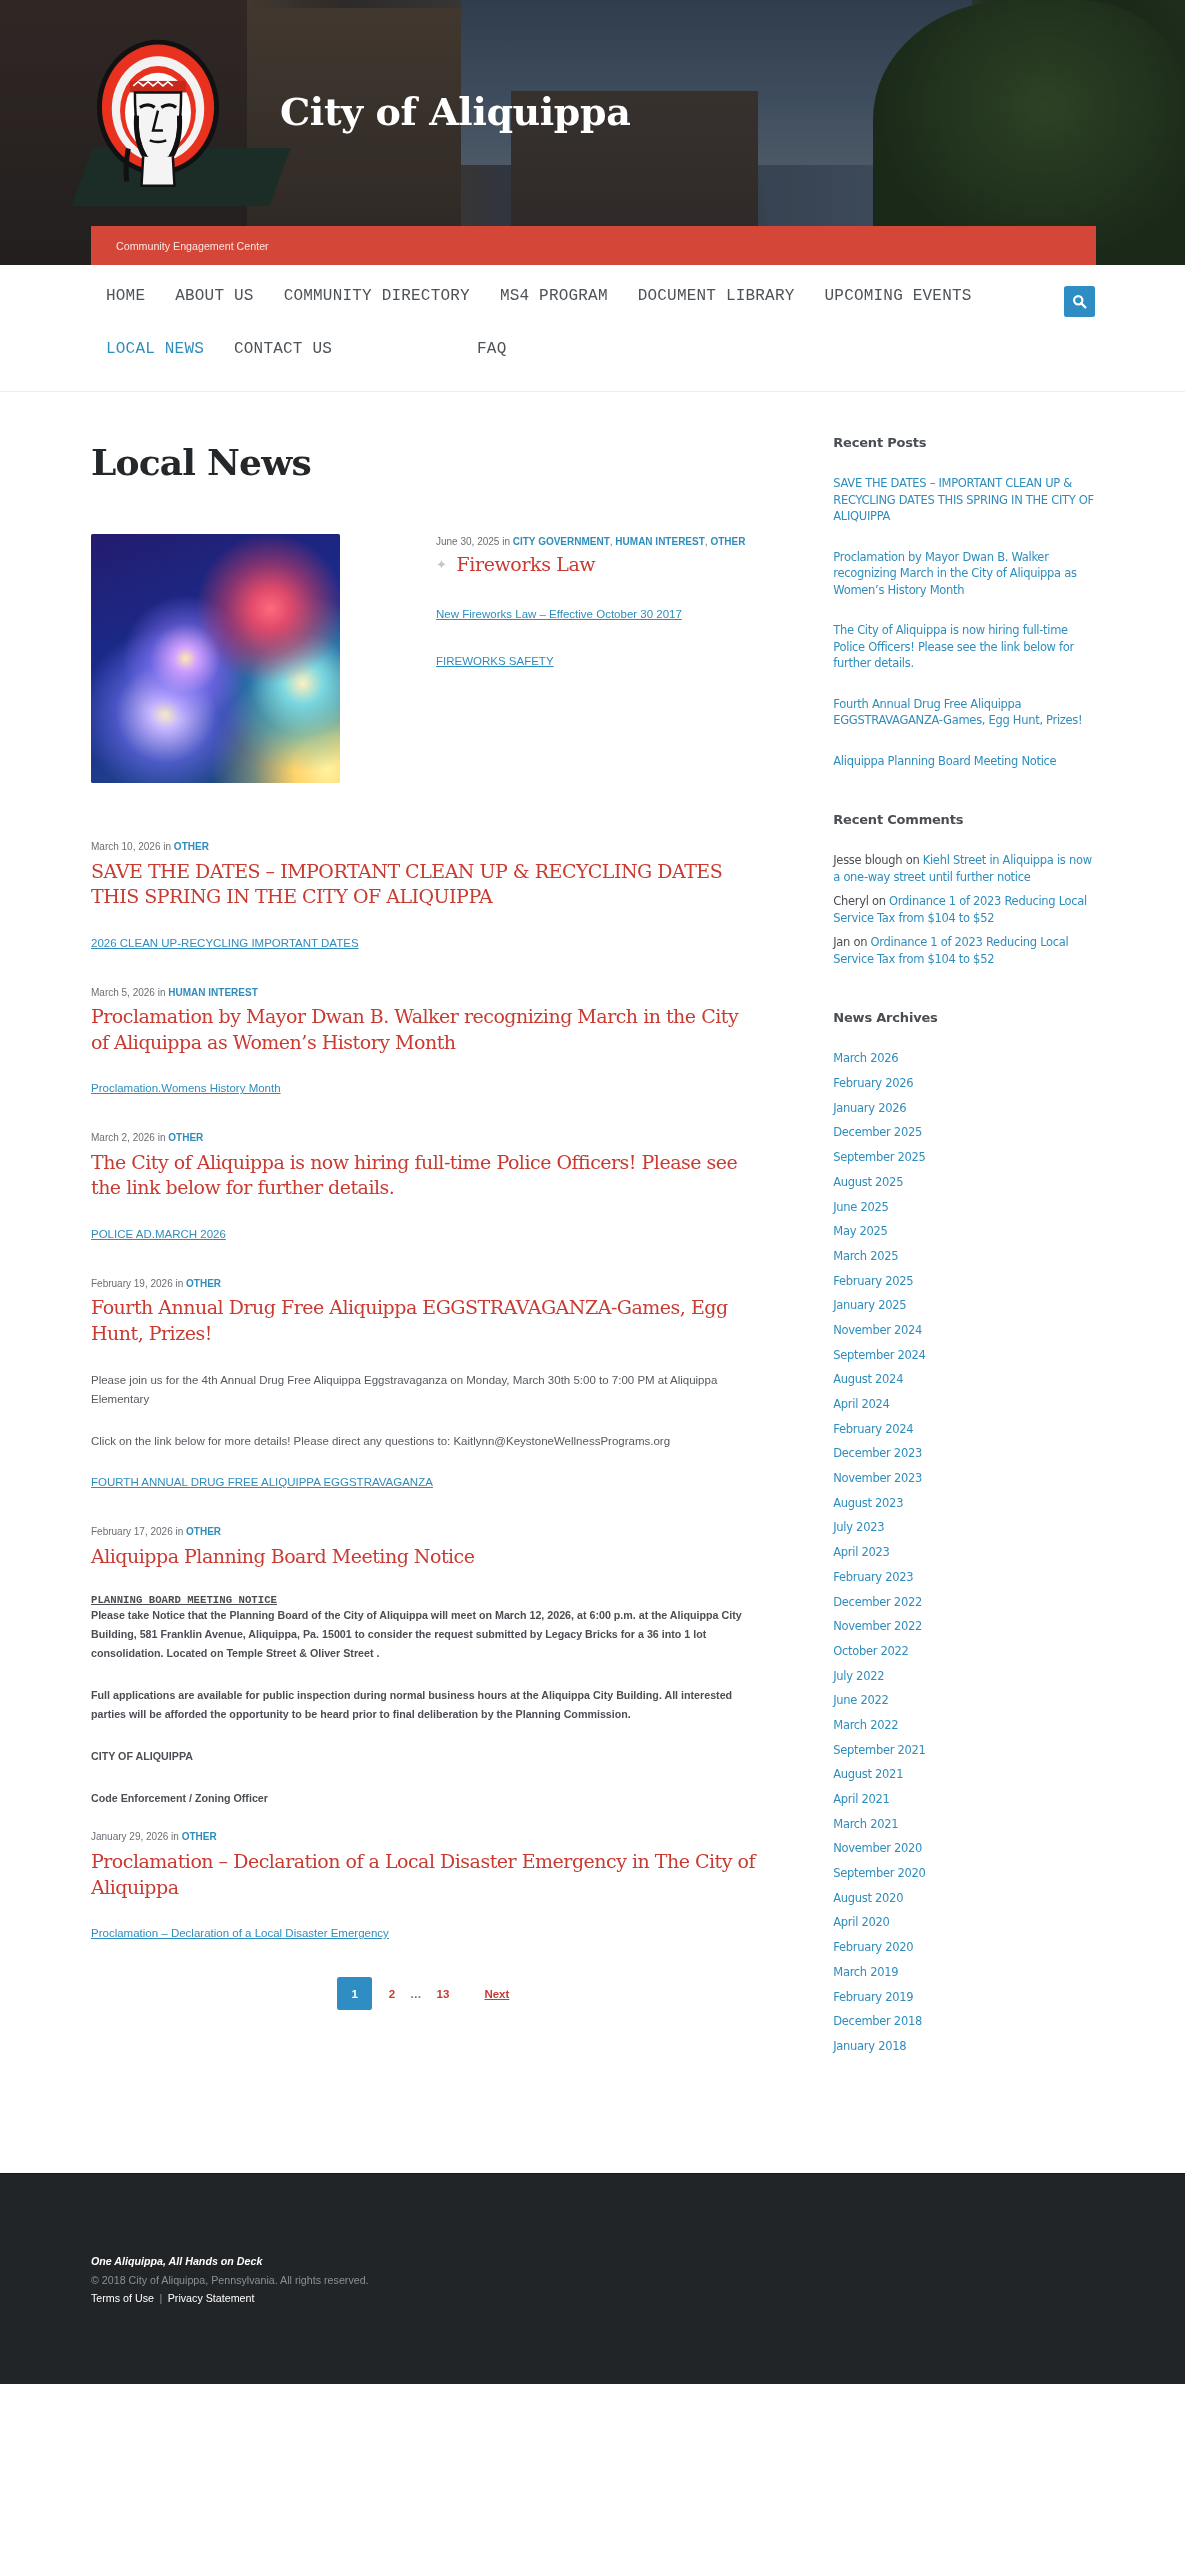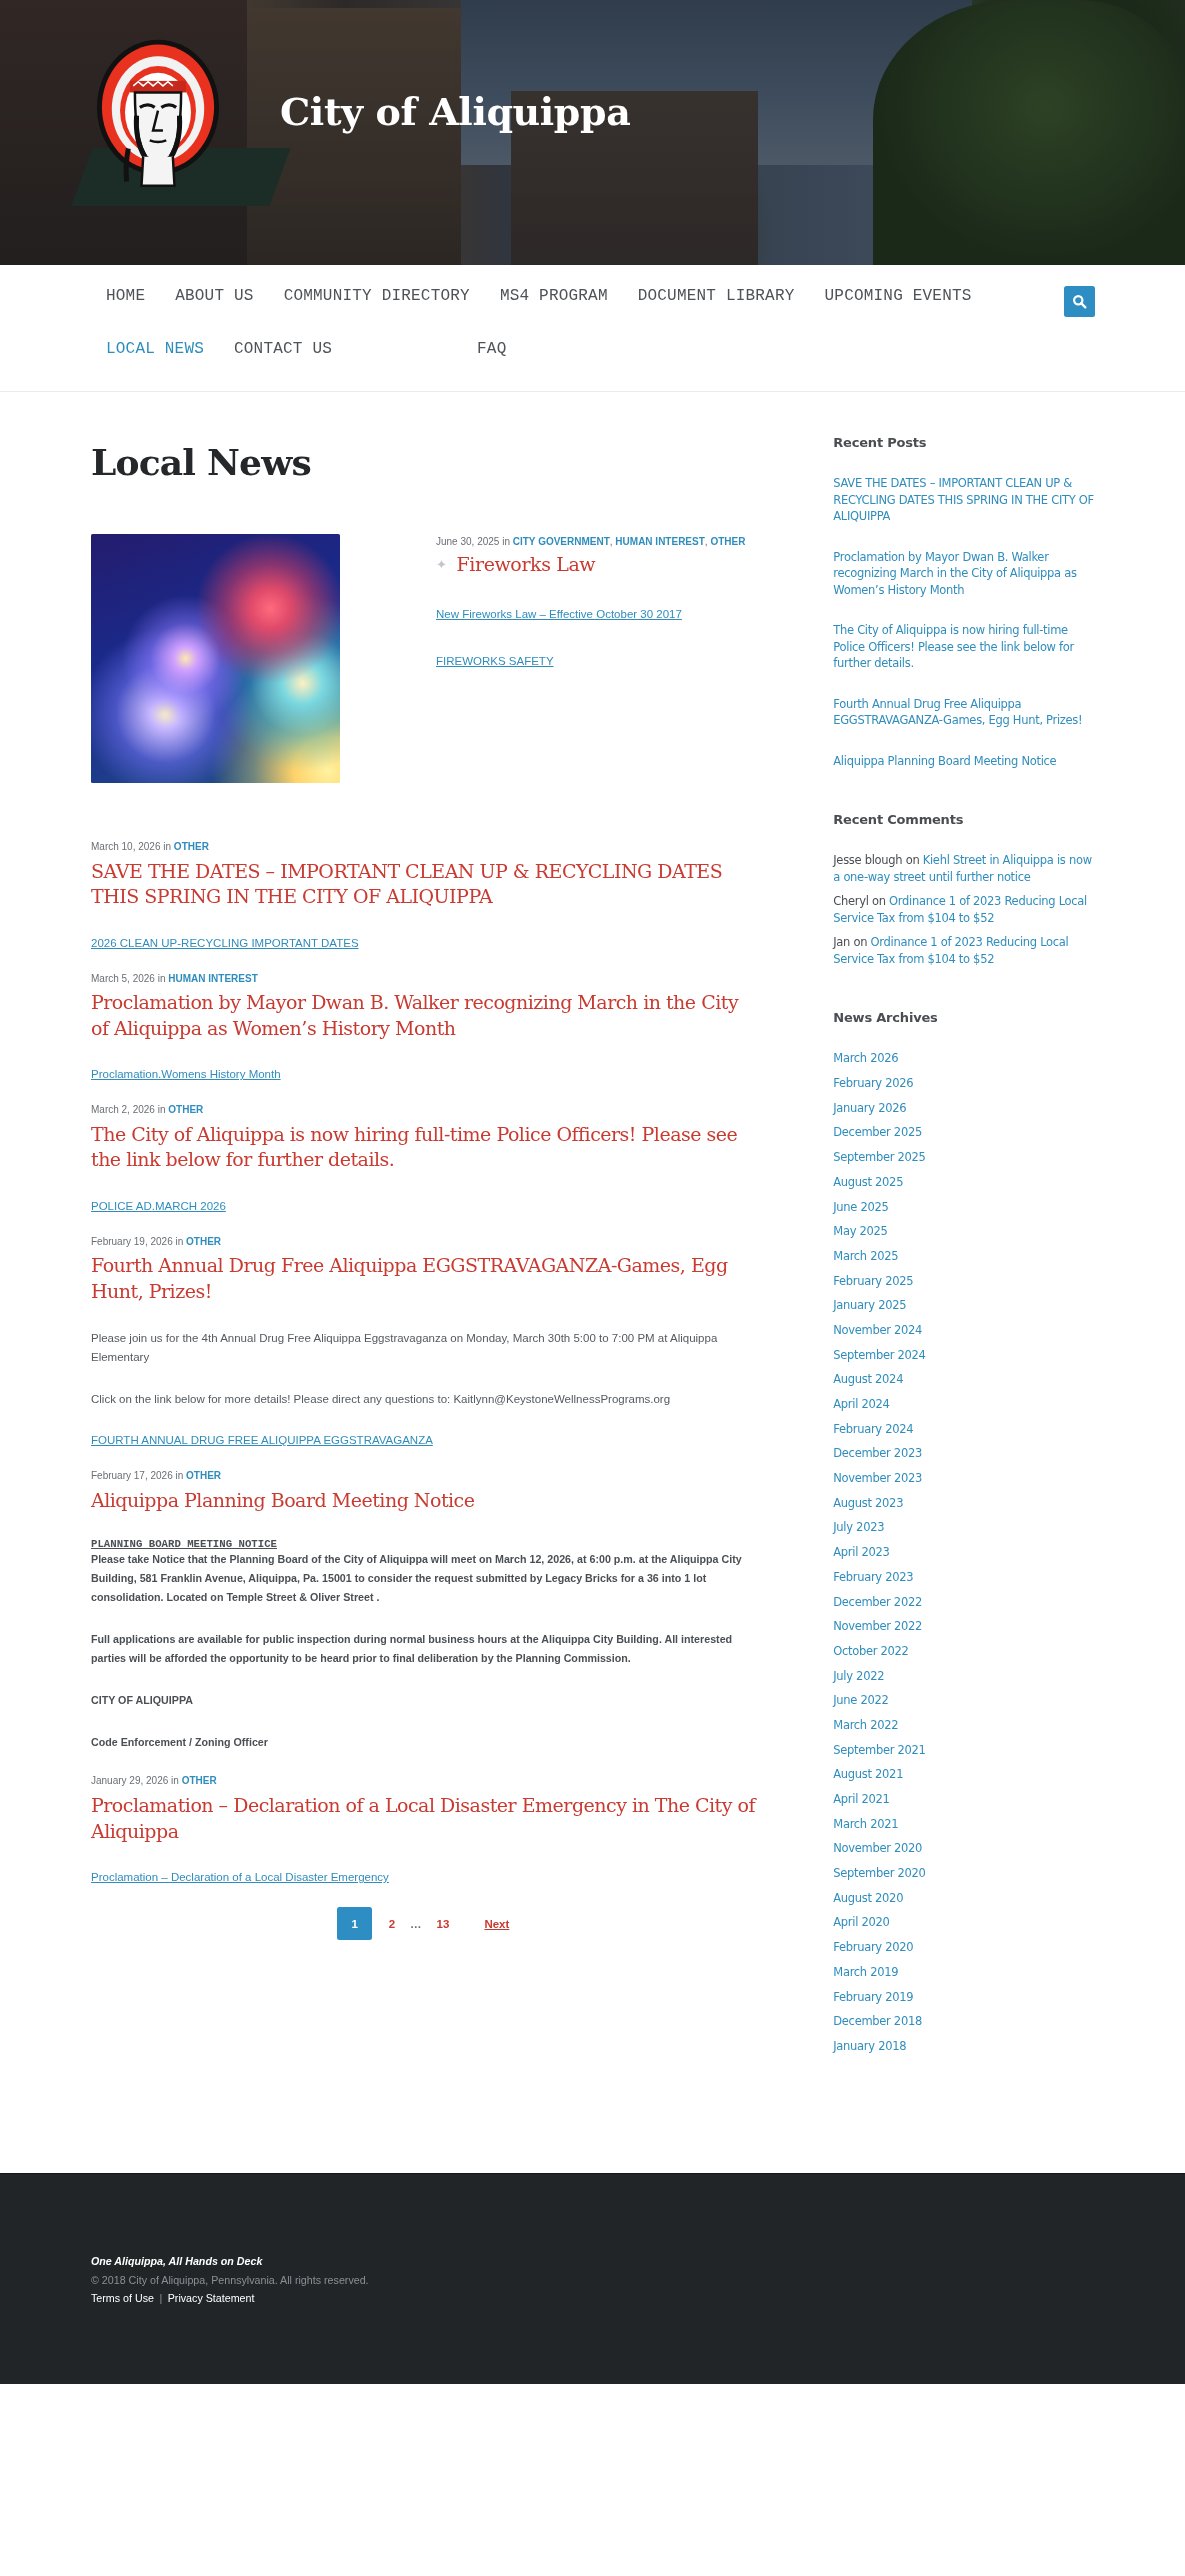--- a/index.html
+++ b/index.html
@@ -90,21 +90,21 @@
   .featured h2 .pin { color: #c0c6cc; font-size: 13px; margin-right: 10px; }
   .doc-link { font-size: 11.5px; color: #2f8dbd; text-decoration: underline; display: inline-block; }
   .featured .doc-link { margin-bottom: 33px; }
 
   .post { margin-bottom: 18px; }
   .post h2 {
     font-family: "DejaVu Serif", serif; font-size: 19px; line-height: 25.5px; color: #c93a31;
     font-weight: normal; margin-bottom: 25px; letter-spacing: -0.5px;
   }
   .post p { font-size: 11.5px; line-height: 19px; color: #555a5f; margin-bottom: 23px; }
-  .post .doc-link { margin-bottom: 6px; text-align: center; }
+  .post .doc-link { margin-bottom: 20px; text-align: center; }
   .post .notice-head { font-weight: bold; text-decoration: underline; font-size: 10.7px; color: #4b4f54; display:block;font-family:Liberation Mono, monospace; }
   .post .bold p { font-weight: bold; font-size: 10.7px; color: #4b4f54; }
 
   .pagination { display: flex; align-items: center; justify-content: center; margin-top: 11.5px; gap: 0; padding-left: 8.2px; }
   .pagination .pg { font-size: 11.5px; color: #c93a31; padding: 0 10px; font-weight: bold; }
   .pagination .current {
     background: #2e8ec4; color: #fff; width: 35px; height: 33px; border-radius: 2.5px;
     display:flex; align-items:center; justify-content:center; margin-right: 6.6px; font-weight: bold;
   }
   .pagination .dots { color: #6a6f74; padding: 0 5px; }
@@ -163,20 +163,23 @@
       <path d="M80 94 L74 118 L86 118" stroke="#111" stroke-width="3" fill="none"></path>
       <path d="M70 130 q10 4 20 0" stroke="#111" stroke-width="3" fill="none"></path>
       <path d="M54 100 q-2 30 10 50 M106 100 q2 30 -10 50" stroke="#111" stroke-width="6" fill="none"></path>
 
       <path d="M62 150 L60 185 L100 185 L98 150" fill="#f4f4f4" stroke="#111" stroke-width="3"></path>
       <path d="M44 140 q-4 20 -2 40" stroke="#111" stroke-width="6" fill="none"></path>
     </svg>
   </a>
   <div class="site-title">City of Aliquippa</div>
 
+  <div class="redbar">
+    <a>Community Engagement Center</a>
+  </div>
 </header>
 
 <nav class="nav">
   <ul>
     <li>
         <a>HOME</a>
       </li>
     <li>
         <a>ABOUT US</a>
       </li>

